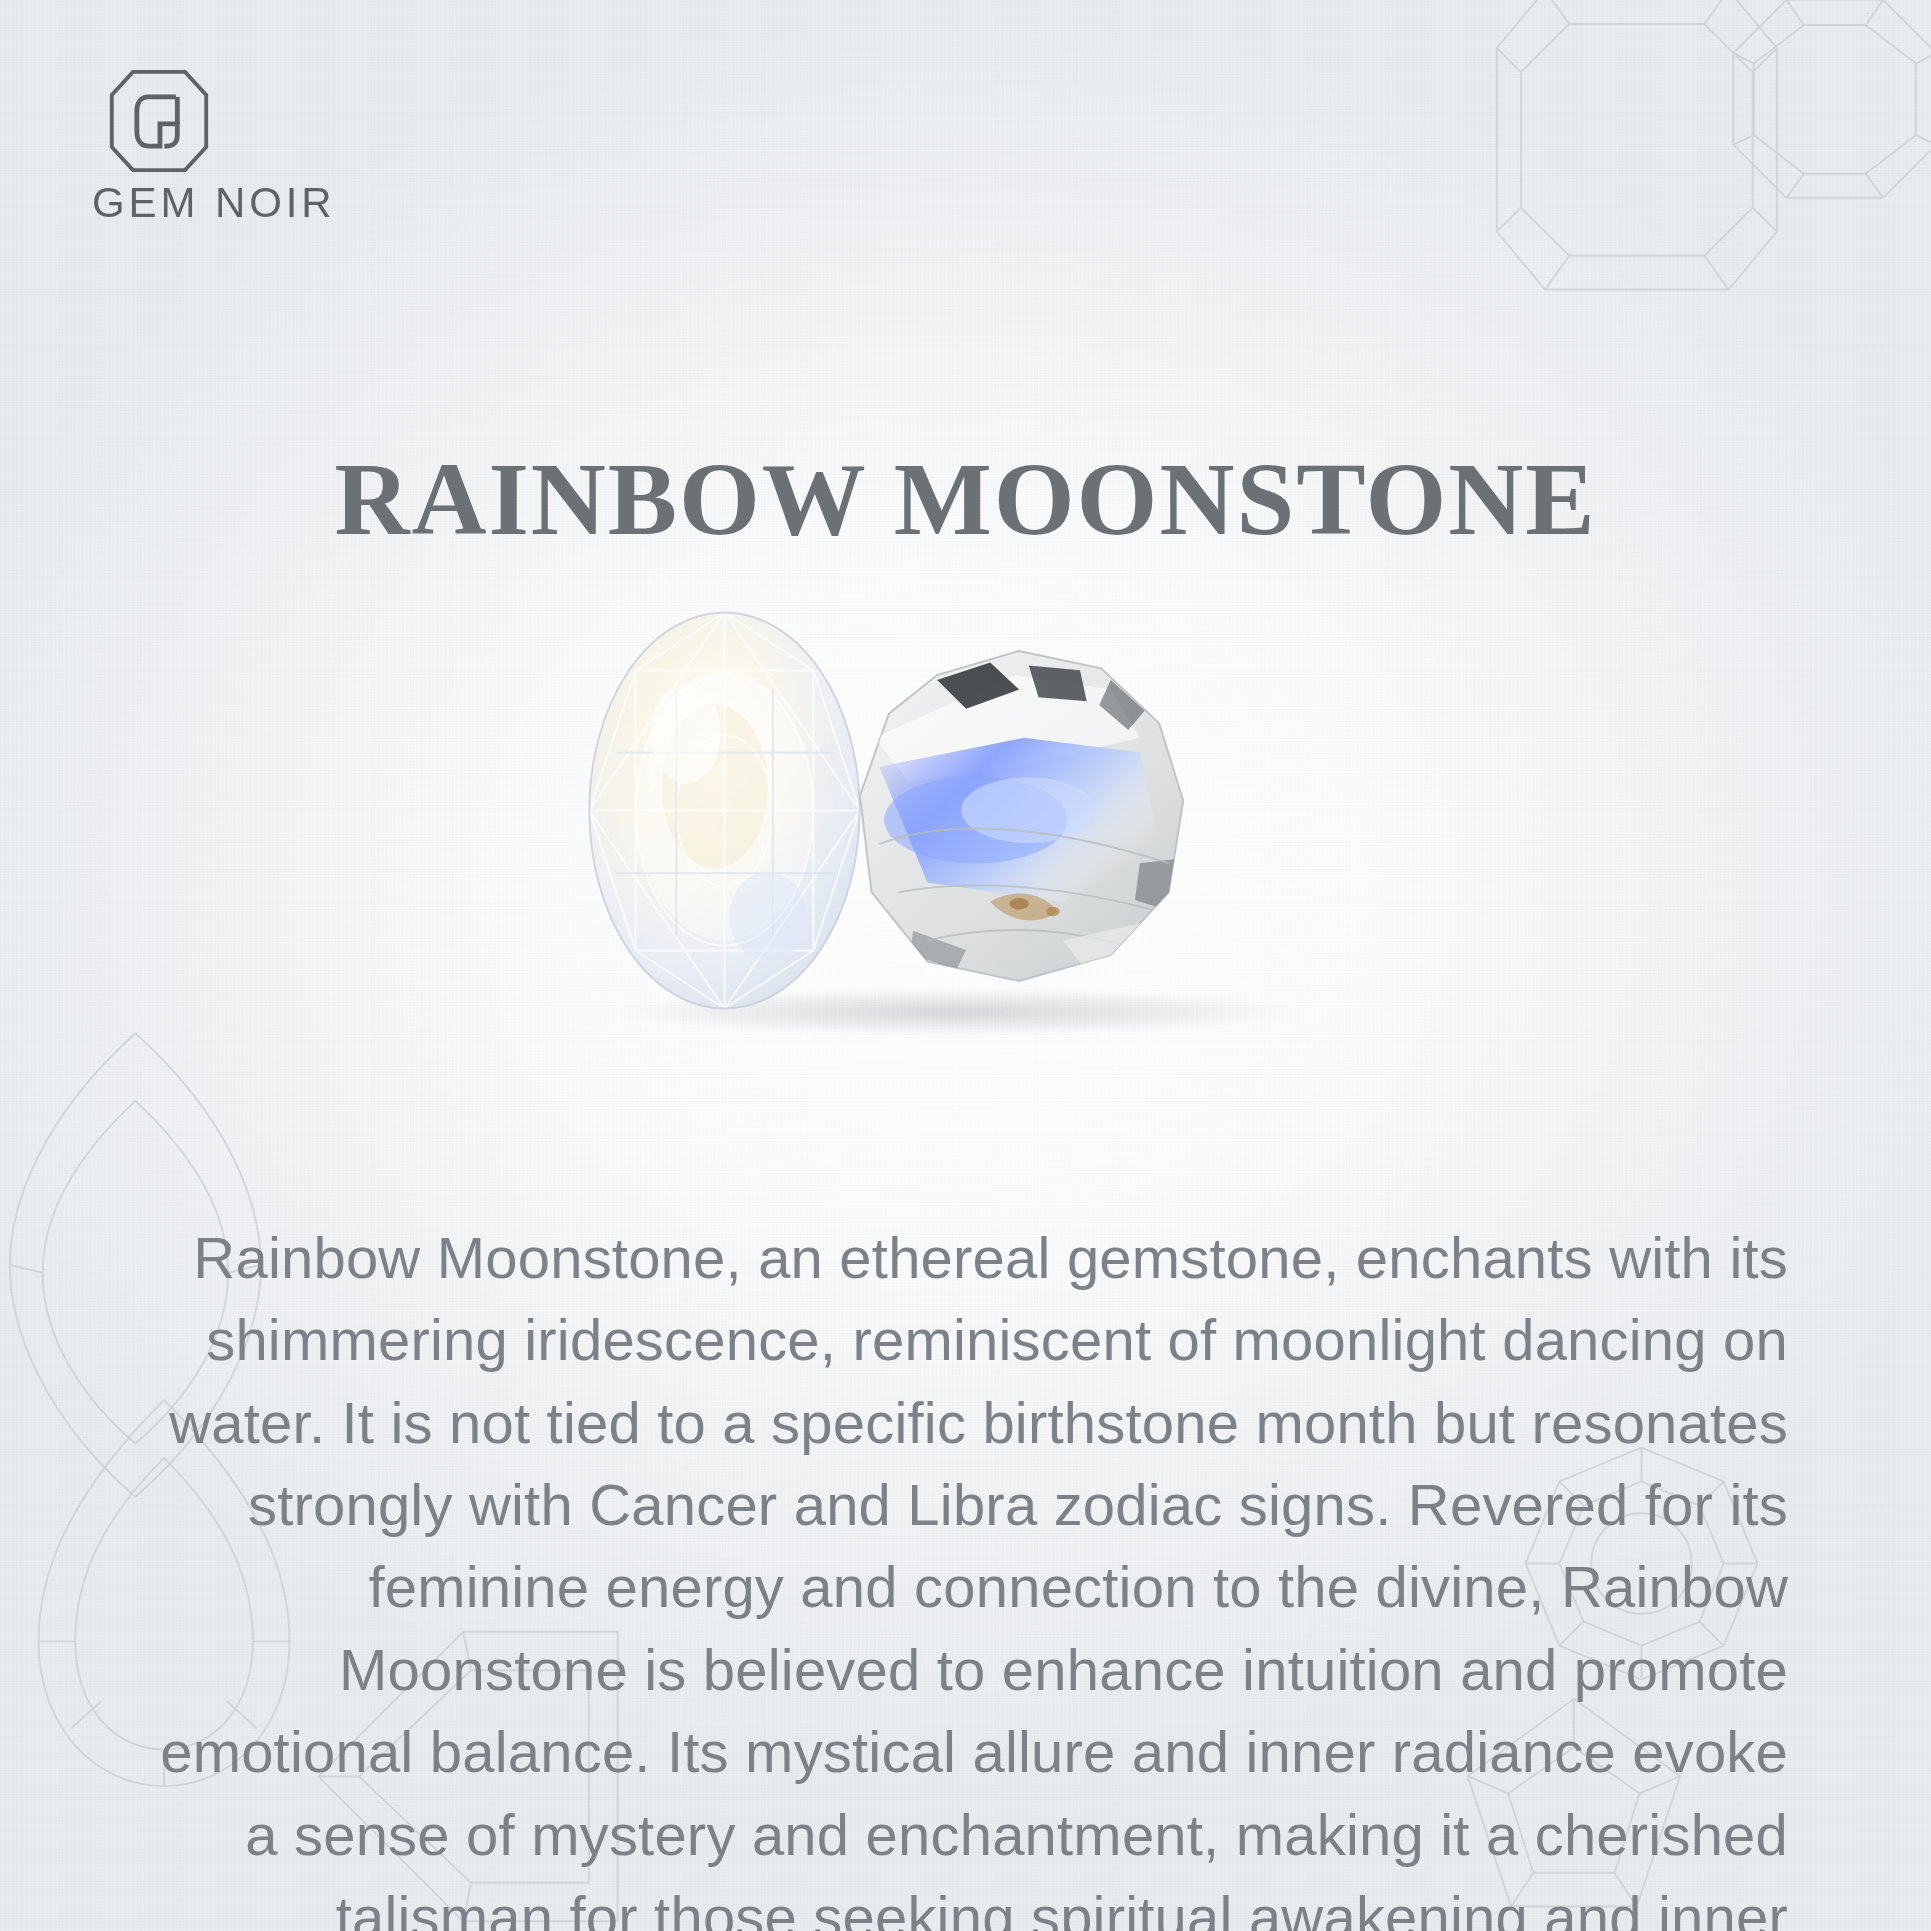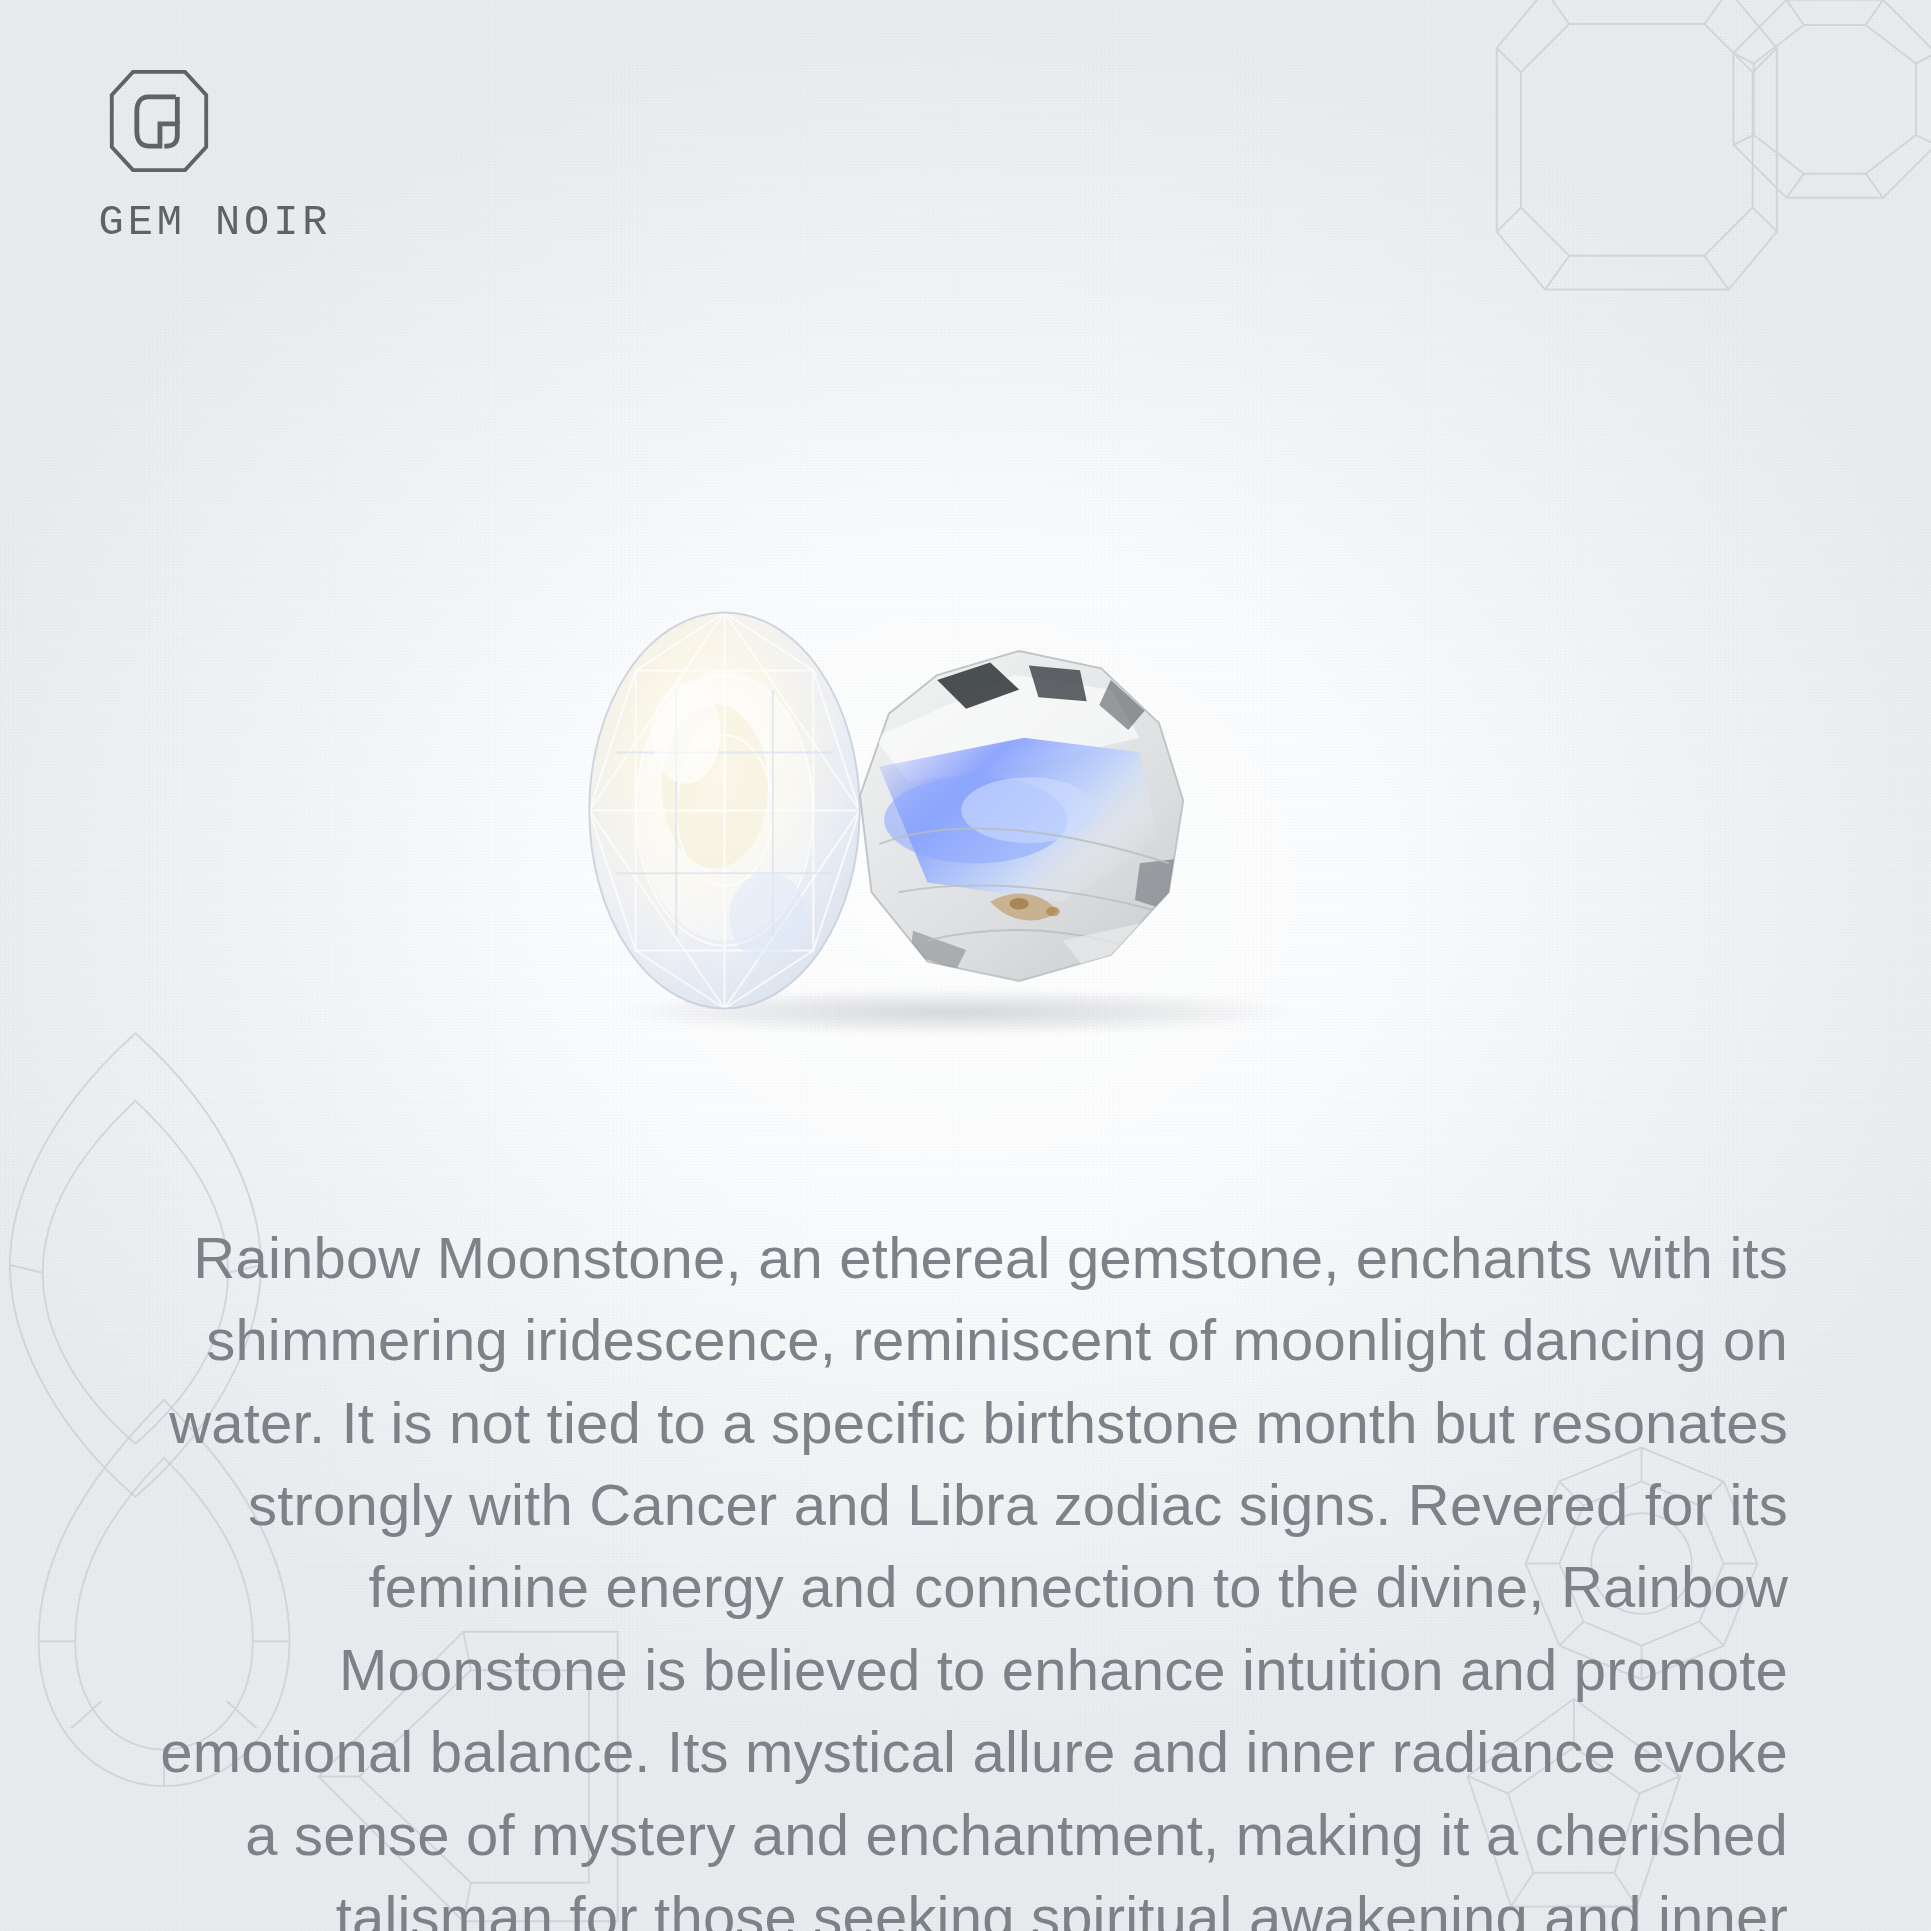--- a/index.html
+++ b/index.html
@@ -48,29 +48,28 @@
     top: 68px;
     left: 48px;
     width: 290px;
     text-align: left;
   }
   #brand-mark {
     display: block;
     margin-left: 58px;
   }
   #brand-name {
-    margin-top: 25px;
+    margin-top: 5px;
     margin-left: 44px;
-    font-family: Liberation Mono, monospace;
+    font-family: Liberation Sans, sans-serif;
     font-size: 42px;
     letter-spacing: 3.9px;
     color: #5e6366;
     font-weight: 400;
     white-space: nowrap;
-    text-align: center;
   }
 
   
   #title {
     position: absolute;
     top: 377px;
     left: 0;
     width: 1931px;
     text-align: center;
     font-family: "Liberation Serif", serif;
@@ -231,20 +230,21 @@
   <div id="brand">
     <svg id="brand-mark" width="106" height="106" viewBox="0 0 110 110">
       <polygon points="28,4 82,4 104,28 104,82 82,106 28,106 6,82 6,28" fill="none" stroke="#5e6366" stroke-width="4"></polygon>
       <path d="M70 30 L44 30 C 36 30, 32 36, 32 45 L32 66 C 32 75, 36 81, 44 81 L56 81
                L56 58 L74 58 L74 70 C 74 77, 70 81, 63 81" fill="none" stroke="#5e6366" stroke-width="5" stroke-linecap="square"></path>
       <line x1="74" y1="30" x2="74" y2="58" stroke="#5e6366" stroke-width="5"></line>
     </svg>
     <div id="brand-name">GEM NOIR</div>
   </div>
 
+  <h1 id="title">RAINBOW MOONSTONE</h1>
 
   <div id="gem-stage">
     <div id="gem-shadow"></div>
 
     <svg id="cut-stone" viewBox="0 0 320 440">
       <defs>
         <radialGradient id="ovalBody" cx="45%" cy="38%" r="70%">
           <stop offset="0%" stop-color="#ffffff"></stop>
           <stop offset="42%" stop-color="#f7f3e6"></stop>
           <stop offset="72%" stop-color="#e8ebf2"></stop>

